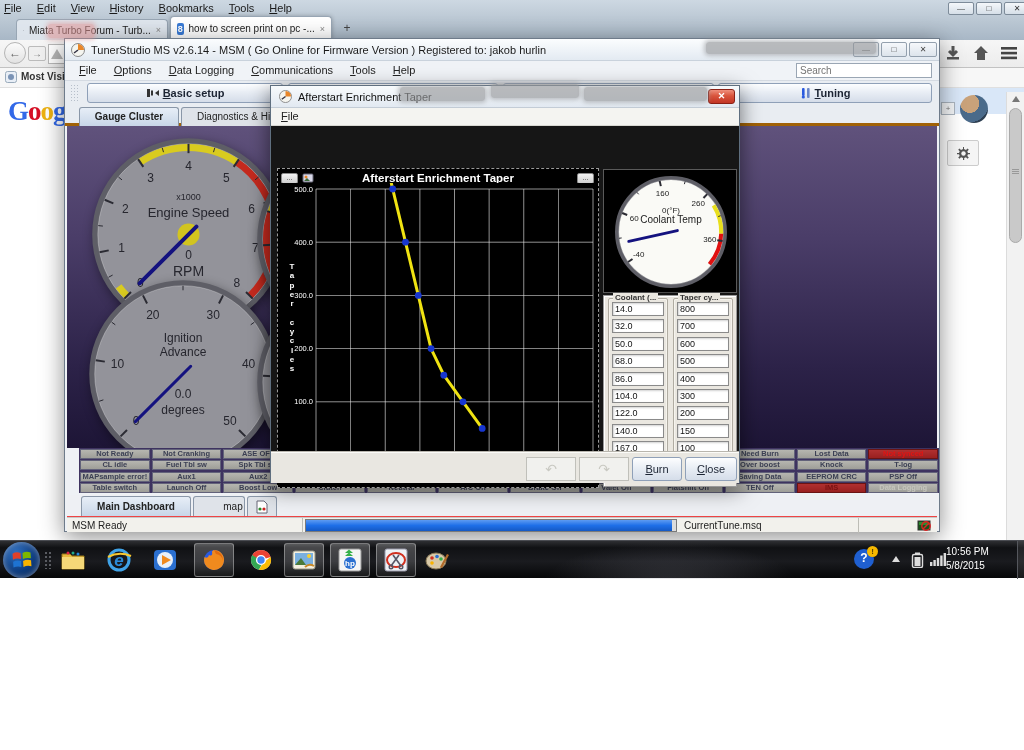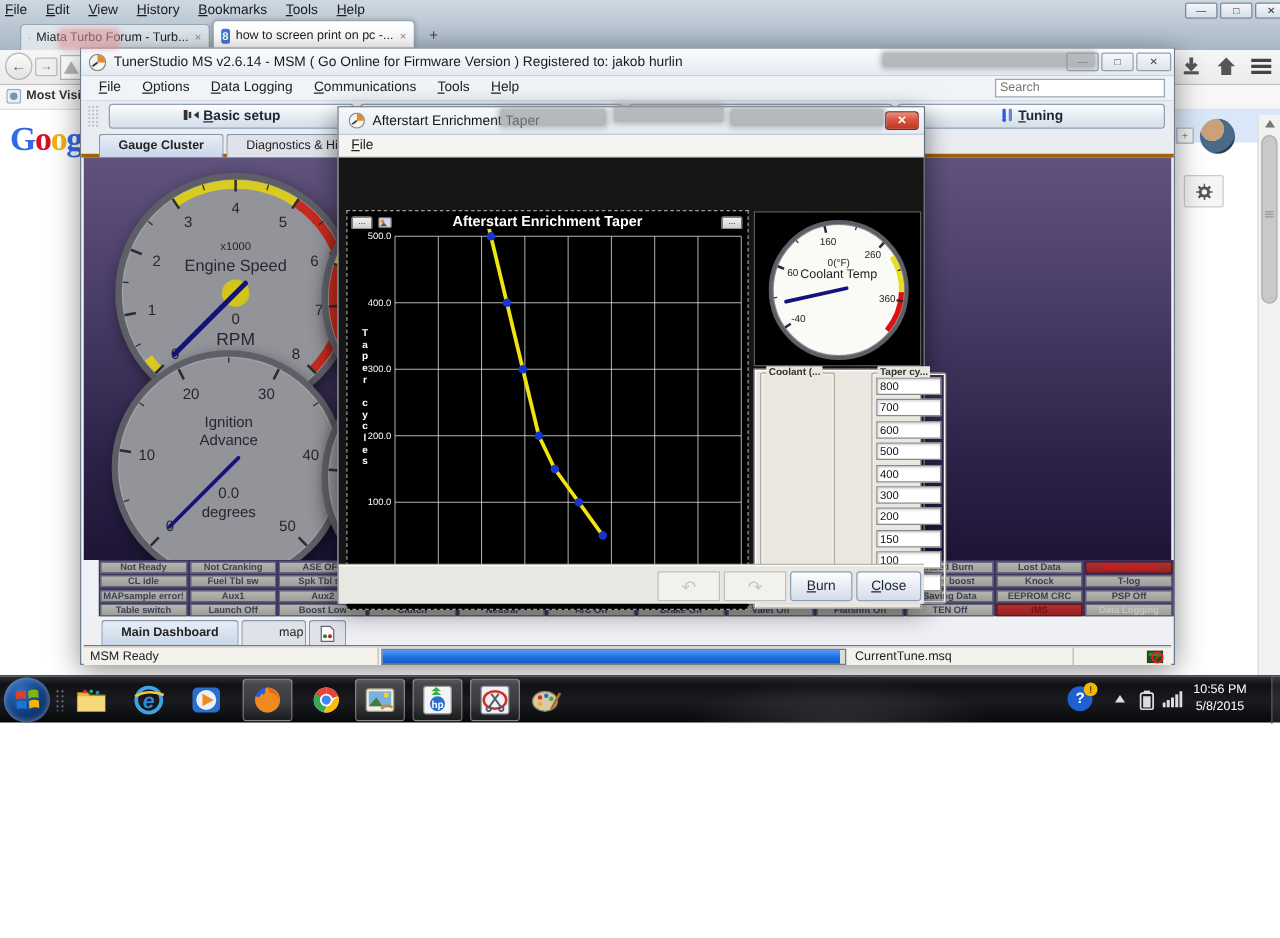--- a/index.html
+++ b/index.html
@@ -101,21 +101,21 @@
   .censor.pink { background:rgba(225,150,150,.55); box-shadow:0 0 4px 2px rgba(225,150,150,.5); }
 
   
   #taskbar { left:0; top:540px; width:1024px; height:38px;
     background:linear-gradient(180deg,#2e2f33 0%,#101114 18%,#1a1b1f 55%,#060708 100%);
     border-top:1px solid #4a4c52; }
   .tb-box { position:absolute; top:2px; width:40px; height:34px; border:1px solid rgba(255,255,255,.35);
     border-radius:3px; background:linear-gradient(180deg,rgba(255,255,255,.25),rgba(255,255,255,.07)); }
   .tb-icon { position:absolute; top:6px; width:26px; height:26px; }
   #tray { position:absolute; right:8px; top:0; height:38px; color:#fff; }
-  #clock { position:absolute; right:10px; top:4px; width:60px; text-align:center; font-size:10px; color:#fff; line-height:14px; }
+  #clock { position:absolute; right:10px; top:4px; width:60px; text-align:left; font-size:10px; color:#fff; line-height:14px; }
   #show-desktop { position:absolute; right:0; top:0; width:7px; height:38px;
     background:rgba(255,255,255,.08); border-left:1px solid #55575d; }
 
   u { text-decoration:underline; }
   svg text { font-family:"Liberation Sans", sans-serif; }
 </style>
 </head>
 <body>
 
 <div id="screen">
@@ -545,22 +545,34 @@
               <text x="96.82112162374125" y="67.64521116363039" font-size="8" fill="#222" text-anchor="middle" font-weight="normal">360</text>
               <text x="58" y="39.199999999999996" font-size="8" fill="#222" text-anchor="middle" font-weight="normal">0(°F)</text>
               <text x="58" y="48.54" font-size="10" fill="#222" text-anchor="middle" font-weight="normal">Coolant Temp</text>
               <line x1="64.32639812613716" y1="56.5974713016811" x2="15.824012492418873" y2="67.35019132212604" stroke="#14127f" stroke-width="3" stroke-linecap="round"></line>
             </svg></div>
       </div>
 
       <div id="table-panel" class="abs">
         <div class="fset" style="left:4px;">
           <div class="fset-legend">Coolant (...</div>
+          <div id="coolant-col">
+              <input class="cell-input" type="text" value="14.0" style="">
+              <input class="cell-input" type="text" value="32.0" style="">
+              <input class="cell-input" type="text" value="50.0" style="">
+              <input class="cell-input" type="text" value="68.0" style="">
+              <input class="cell-input" type="text" value="86.0" style="">
+              <input class="cell-input" type="text" value="104.0" style="">
+              <input class="cell-input" type="text" value="122.0" style="">
+              <input class="cell-input" type="text" value="140.0" style="">
+              <input class="cell-input" type="text" value="167.0" style="">
+              <input class="cell-input" type="text" value="194.0" style="">
+            </div>
         </div>
-        <div class="fset" style="left:69px;margin-left:24px;">
+        <div class="fset" style="left:69px;">
           <div class="fset-legend">Taper cy...</div>
           <div id="taper-col">
               <input class="cell-input" type="text" value="800" style="">
               <input class="cell-input" type="text" value="700" style="">
               <input class="cell-input" type="text" value="600" style="">
               <input class="cell-input" type="text" value="500" style="">
               <input class="cell-input" type="text" value="400" style="">
               <input class="cell-input" type="text" value="300" style="">
               <input class="cell-input" type="text" value="200" style="">
               <input class="cell-input" type="text" value="150" style="">

